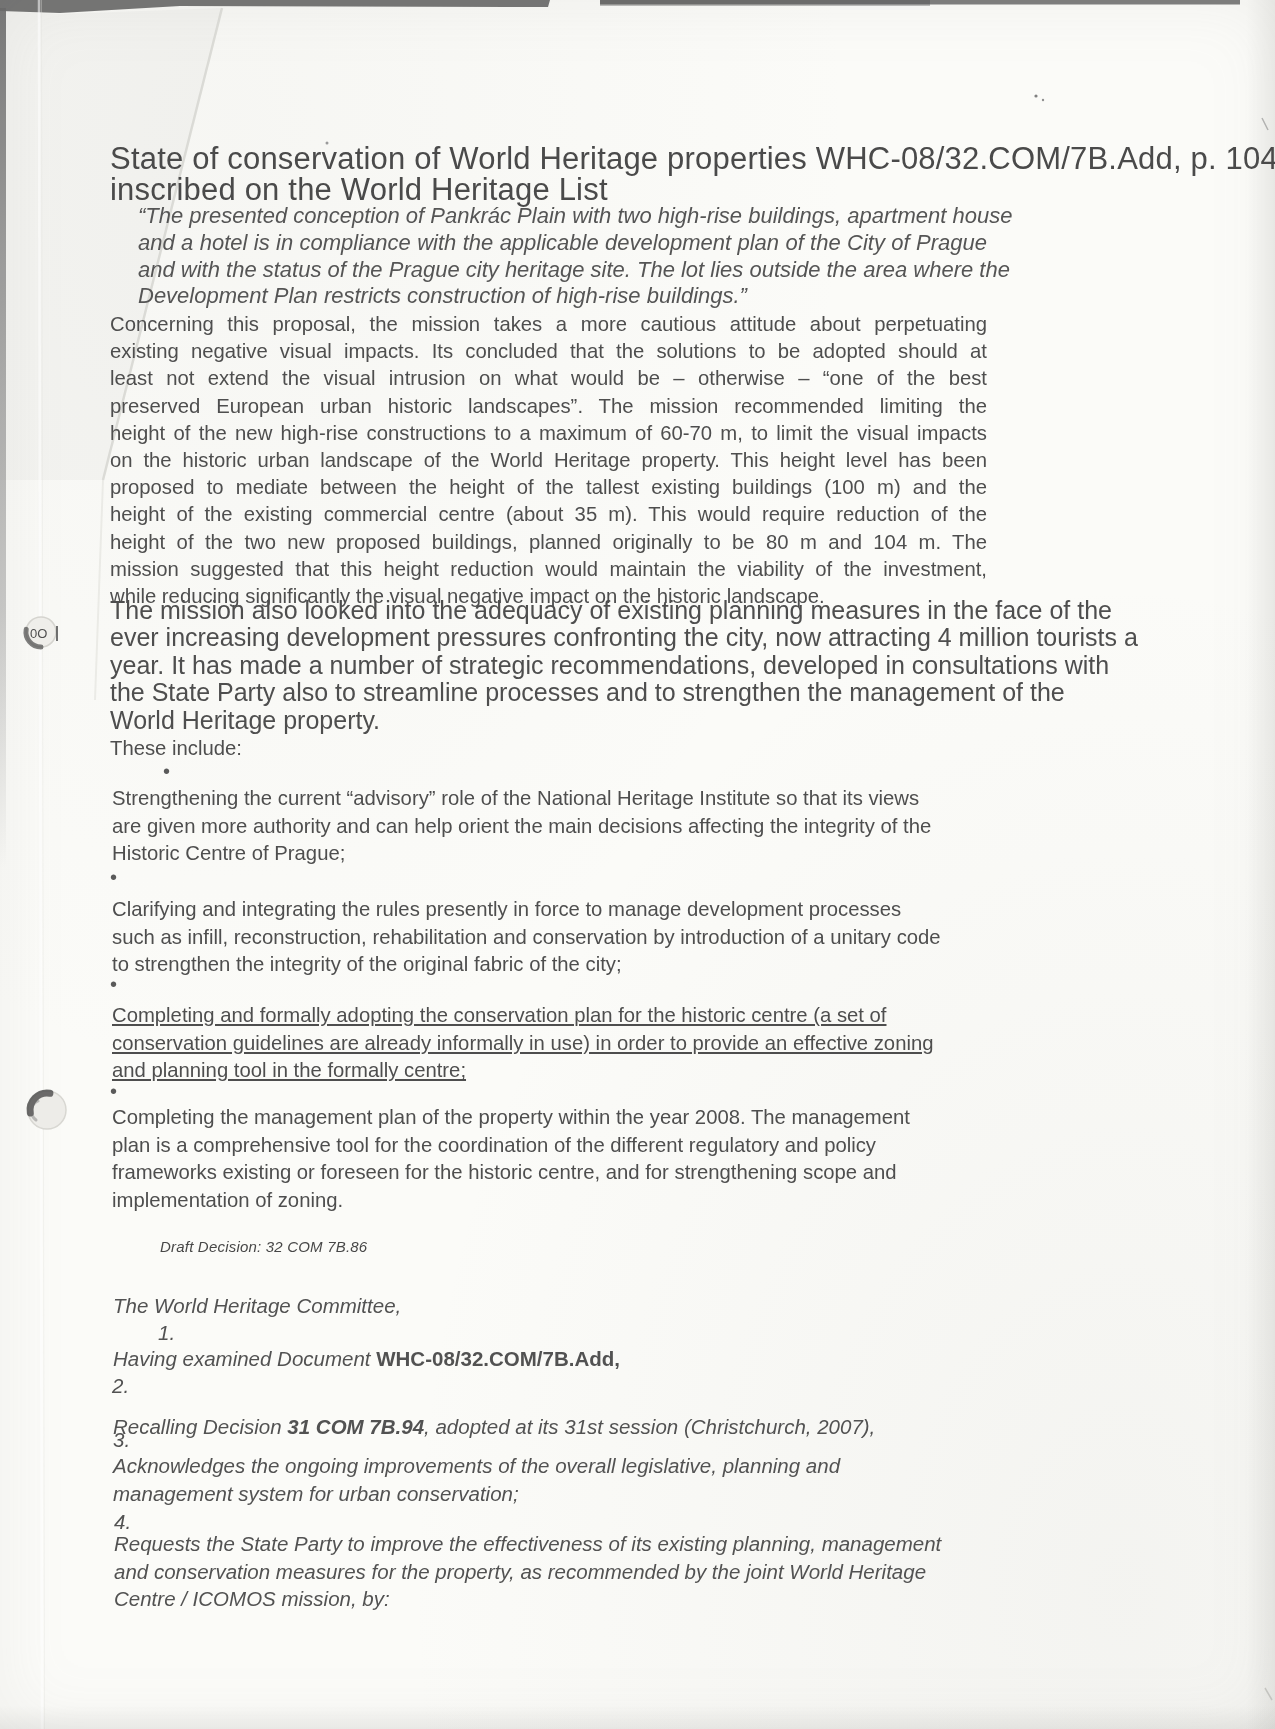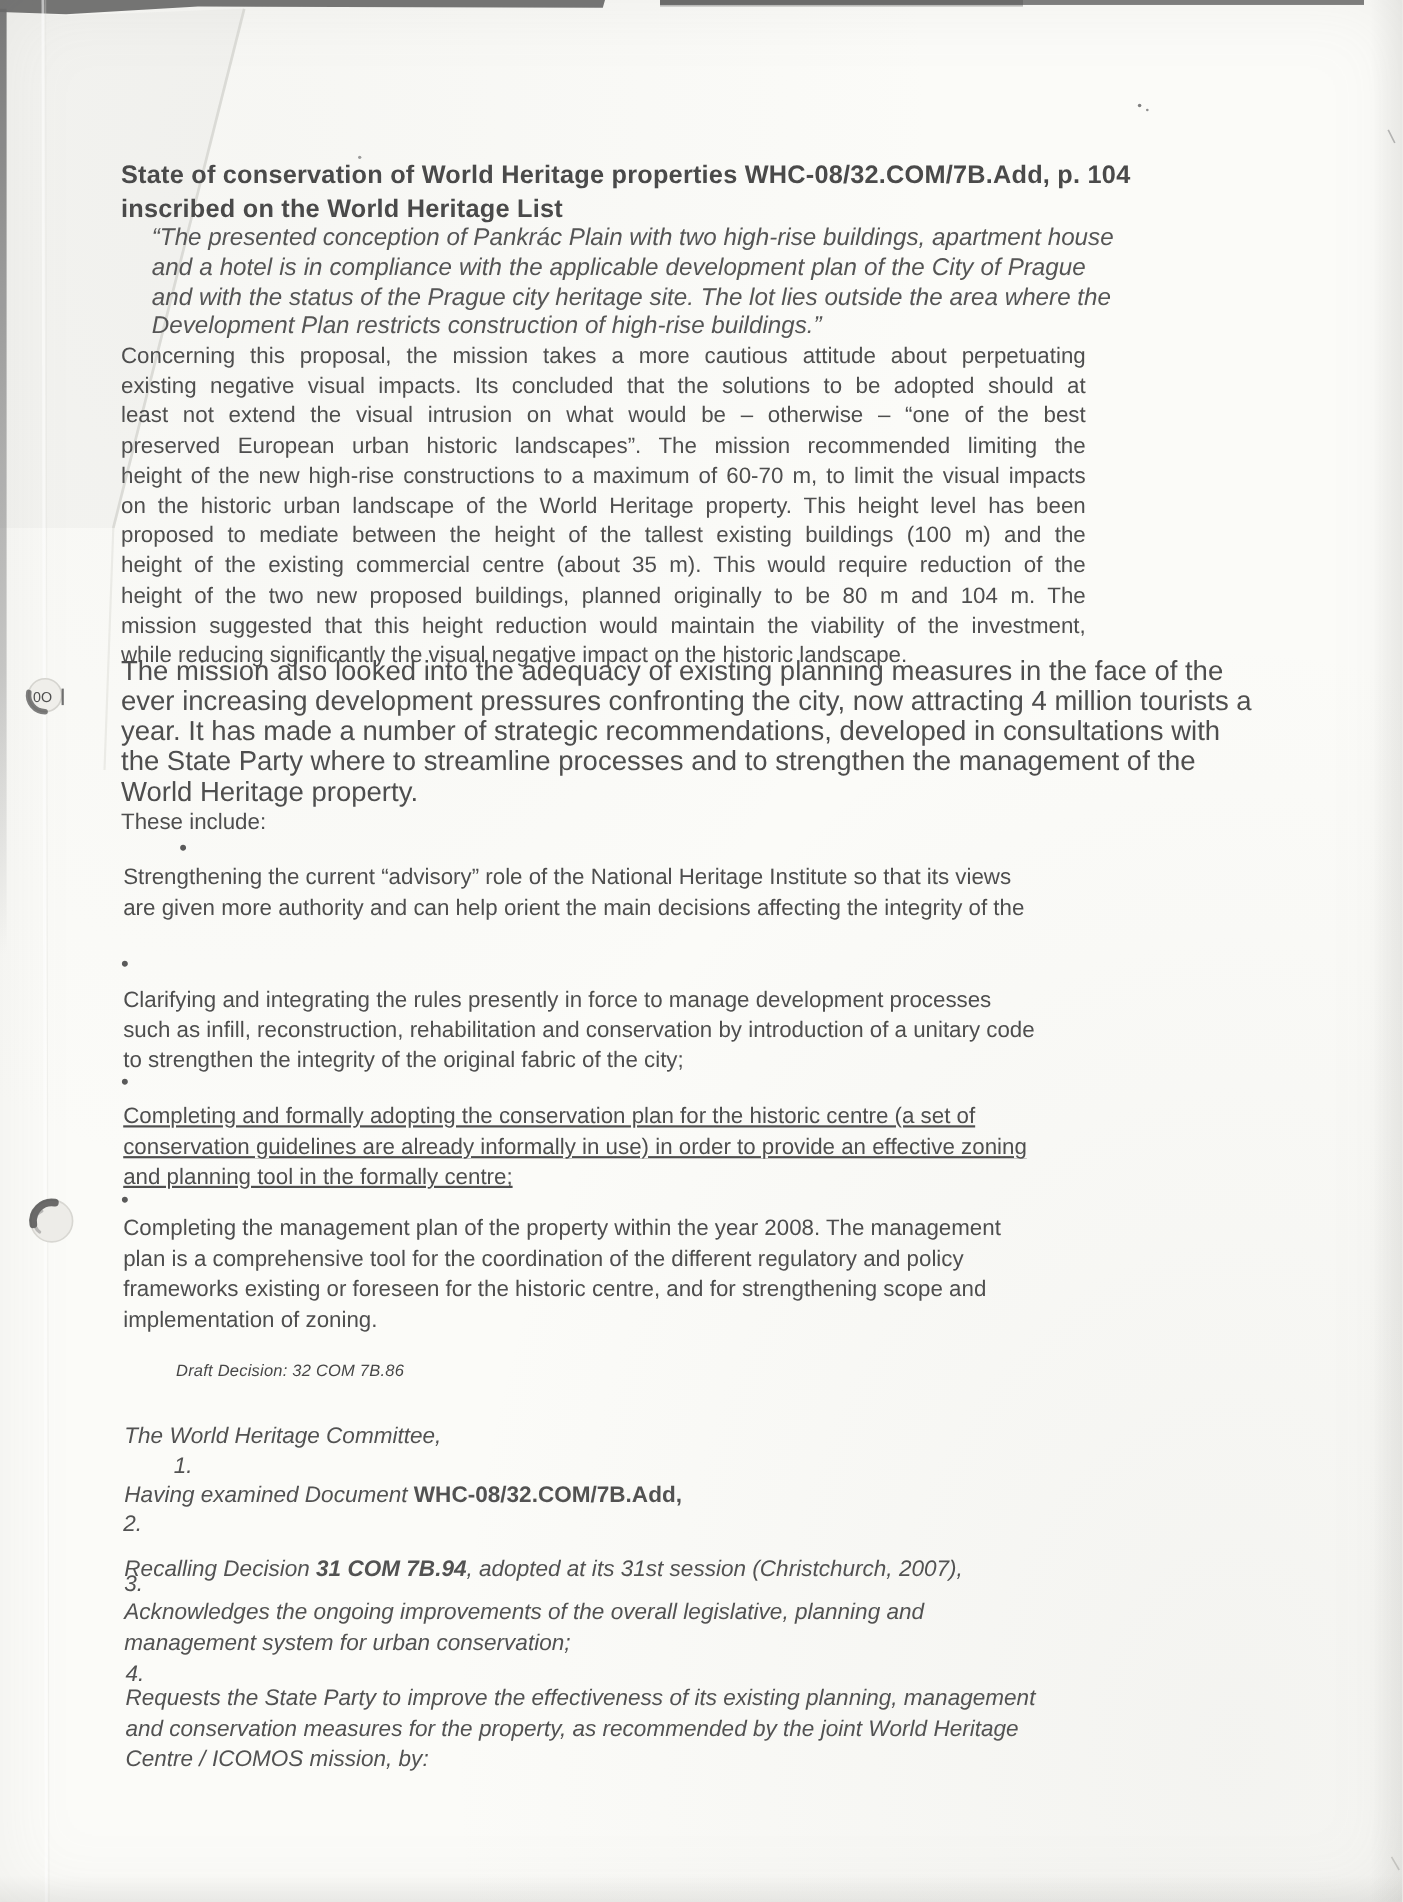--- a/index.html
+++ b/index.html
@@ -21,21 +21,21 @@
     background:linear-gradient(to right, rgba(160,160,155,0), rgba(150,150,145,0.14));}
   .edge-bottom{left:0;top:1705px;width:1275px;height:24px;
     background:linear-gradient(to bottom, rgba(150,150,145,0), rgba(140,140,135,0.12));}
 
   
   .doc{position:absolute;left:0;top:0;width:1275px;height:1729px;}
   .line{white-space:nowrap;}
   .justified .line{text-align:justify;text-align-last:justify;}
   .justified .line:last-child{text-align-last:left;}
 
-  .header{left:110px;top:143px;width:900px;font-size:23px;line-height:31px;color:#4a4a4a;letter-spacing:0.2px;font-weight:bold;}
+  .header{left:110px;top:143px;width:900px;font-size:31px;line-height:31px;color:#4a4a4a;letter-spacing:0.2px;}
   .quote{left:138px;top:203px;width:849px;font-size:22px;line-height:26.8px;font-style:italic;color:#555;}
   .para1{left:110px;top:311px;width:877px;font-size:20.3px;line-height:27.2px;}
   .para2{left:110px;top:597px;width:877px;font-size:25px;line-height:27.4px;}
   .these{left:110px;top:737px;font-size:20.3px;}
   .bullet{font-size:20px;color:#5a5a5a;}
   .b1{left:163px;top:760px;}
   .b2{left:110px;top:866px;}
   .b3{left:110px;top:973px;}
   .b4{left:110px;top:1080px;}
   .rec{width:895px;font-size:20.3px;line-height:27.6px;}
@@ -143,30 +143,31 @@
         <div class="line">height of the existing commercial centre (about 35 m). This would require reduction of the</div>
         <div class="line">height of the two new proposed buildings, planned originally to be 80 m and 104 m. The</div>
         <div class="line">mission suggested that this height reduction would maintain the viability of the investment,</div>
         <div class="line">while reducing significantly the visual negative impact on the historic landscape.</div>
       </div>
 
     <div class="abs para2 justified">
         <div class="line">The mission also looked into the adequacy of existing planning measures in the face of the</div>
         <div class="line">ever increasing development pressures confronting the city, now attracting 4 million tourists a</div>
         <div class="line">year. It has made a number of strategic recommendations, developed in consultations with</div>
-        <div class="line">the State Party where to streamline processes and to strengthen the management of the</div>
+        <div class="line">the State Party also to streamline processes and to strengthen the management of the</div>
         <div class="line">World Heritage property.</div>
       </div>
 
     <div class="abs these">These include:</div>
 
     <span class="abs bullet b1">•</span>
     <div class="abs rec r1">
         <div class="line">Strengthening the current “advisory” role of the National Heritage Institute so that its views</div>
         <div class="line">are given more authority and can help orient the main decisions affecting the integrity of the</div>
+        <div class="line">Historic Centre of Prague;</div>
       </div>
 
     <span class="abs bullet b2">•</span>
     <div class="abs rec r2">
         <div class="line">Clarifying and integrating the rules presently in force to manage development processes</div>
         <div class="line">such as infill, reconstruction, rehabilitation and conservation by introduction of a unitary code</div>
         <div class="line">to strengthen the integrity of the original fabric of the city;</div>
       </div>
 
     <span class="abs bullet b3">•</span>

